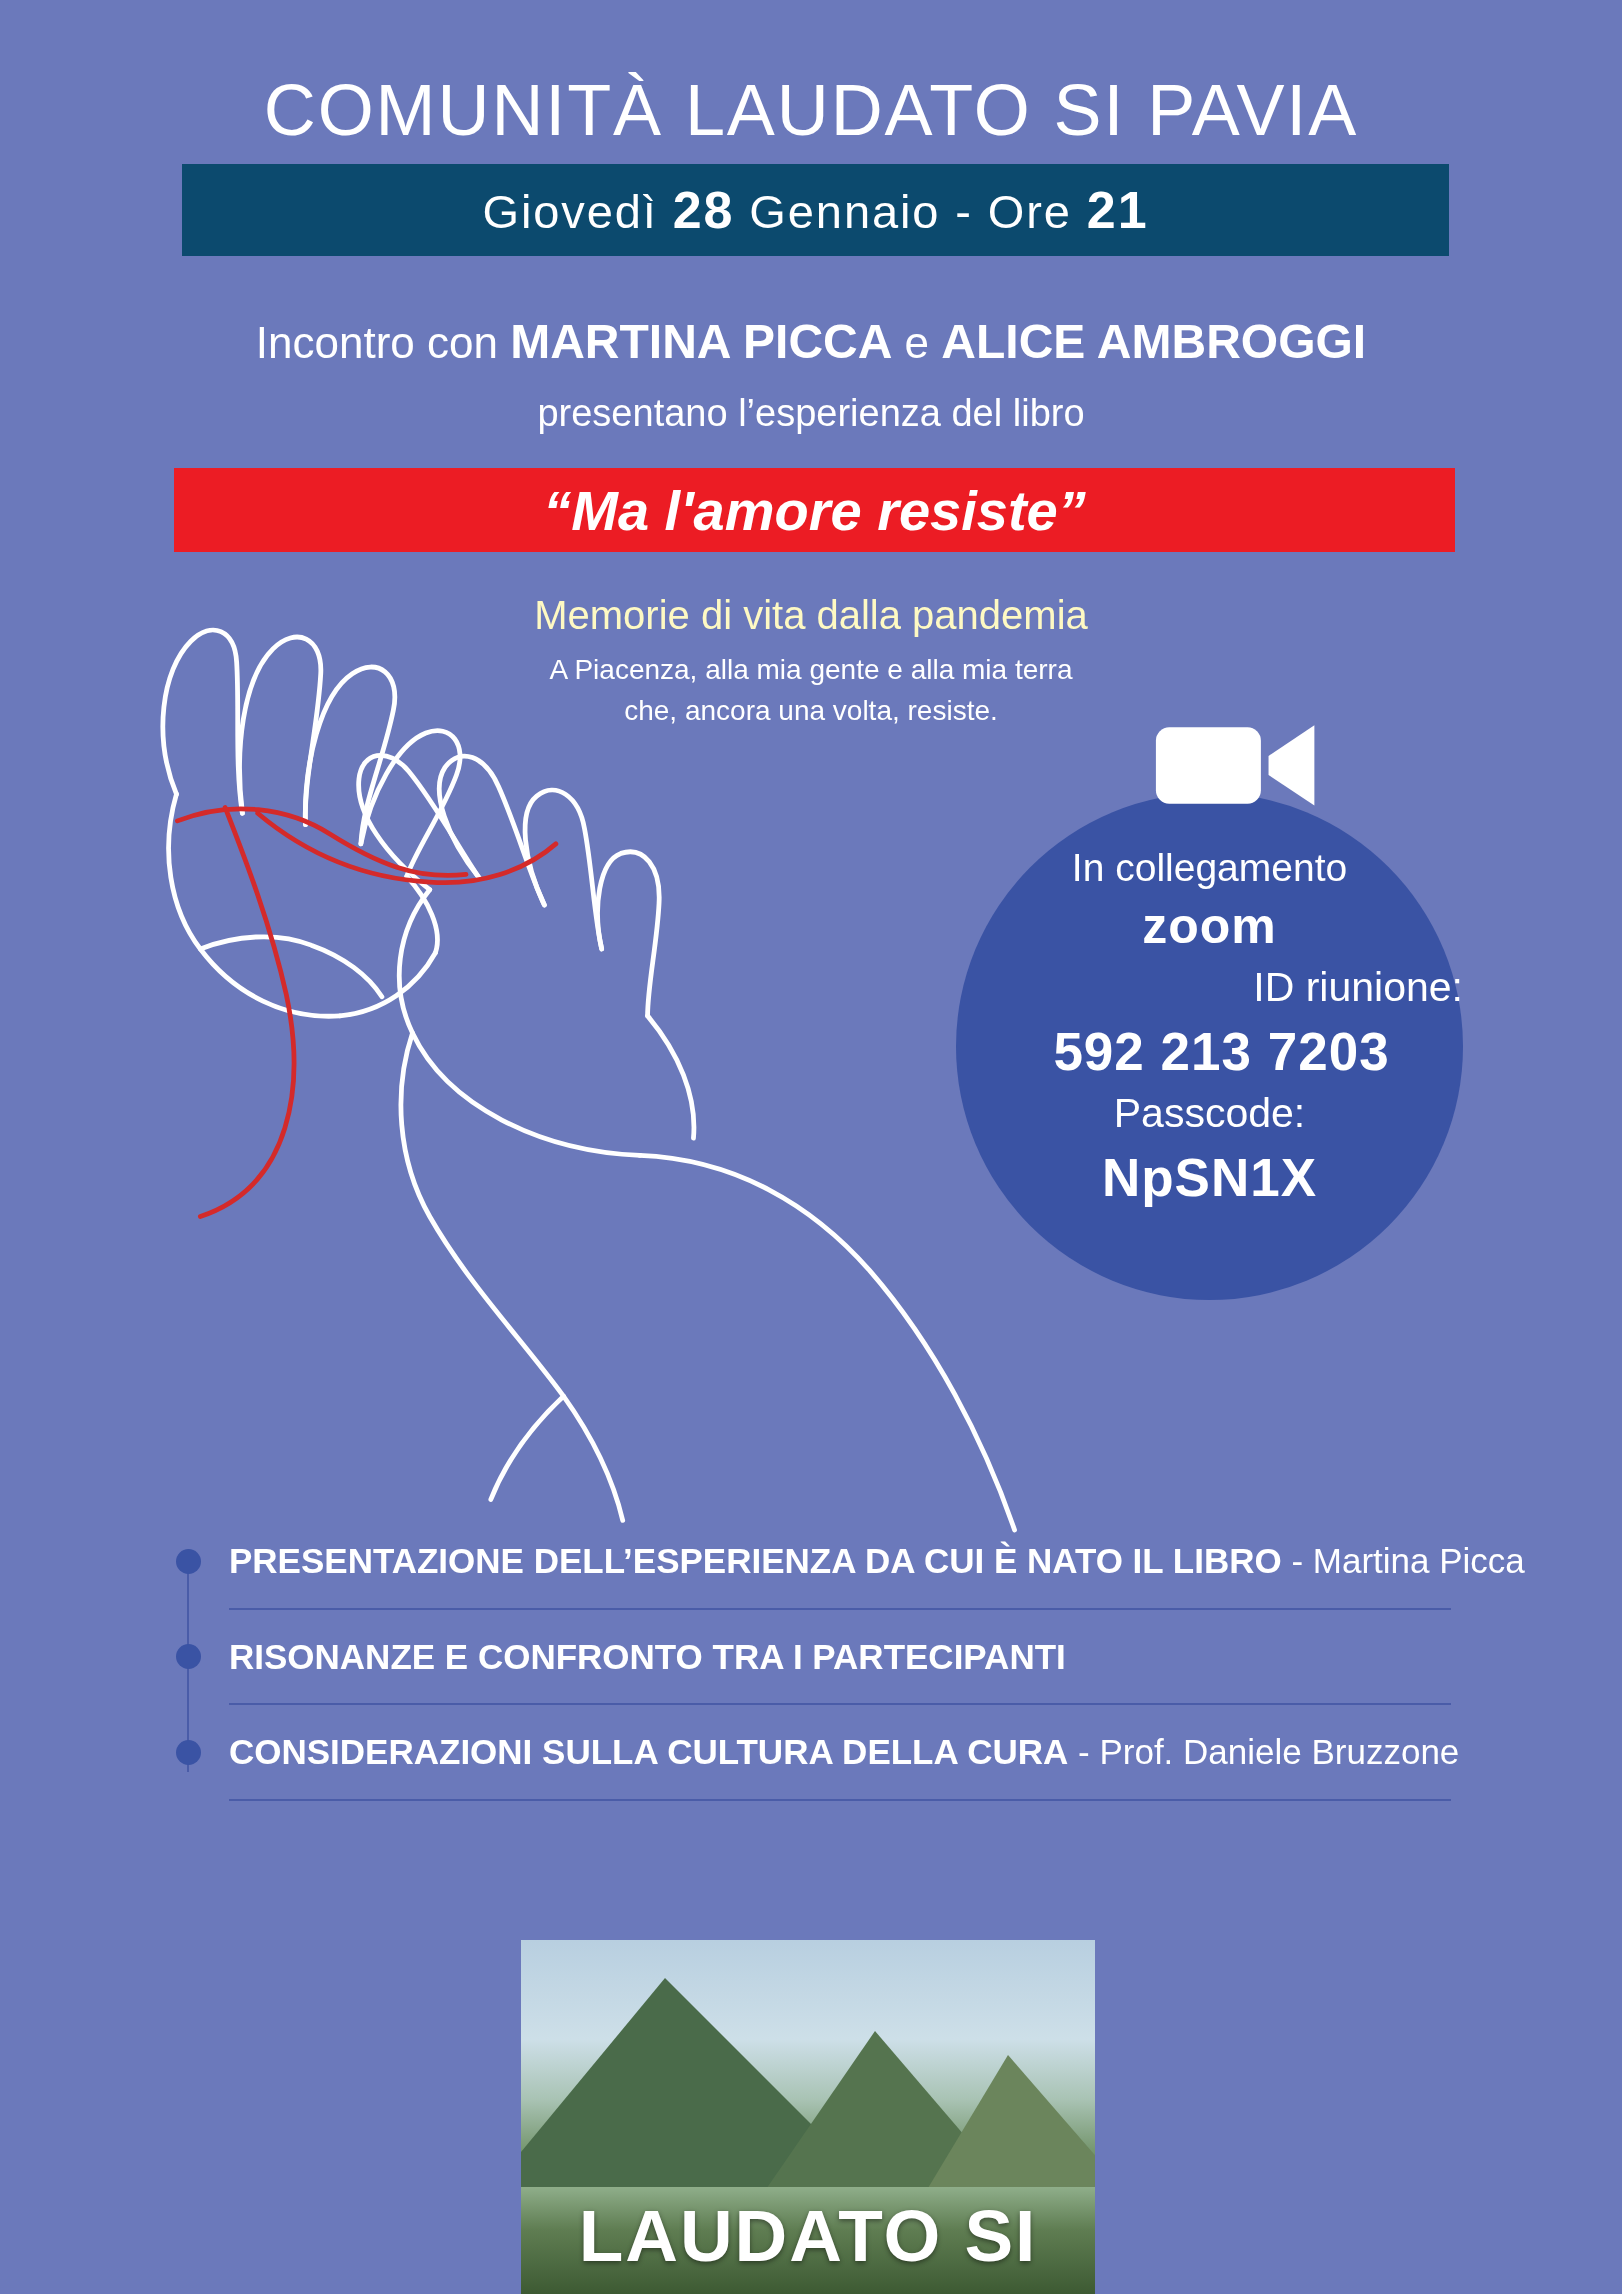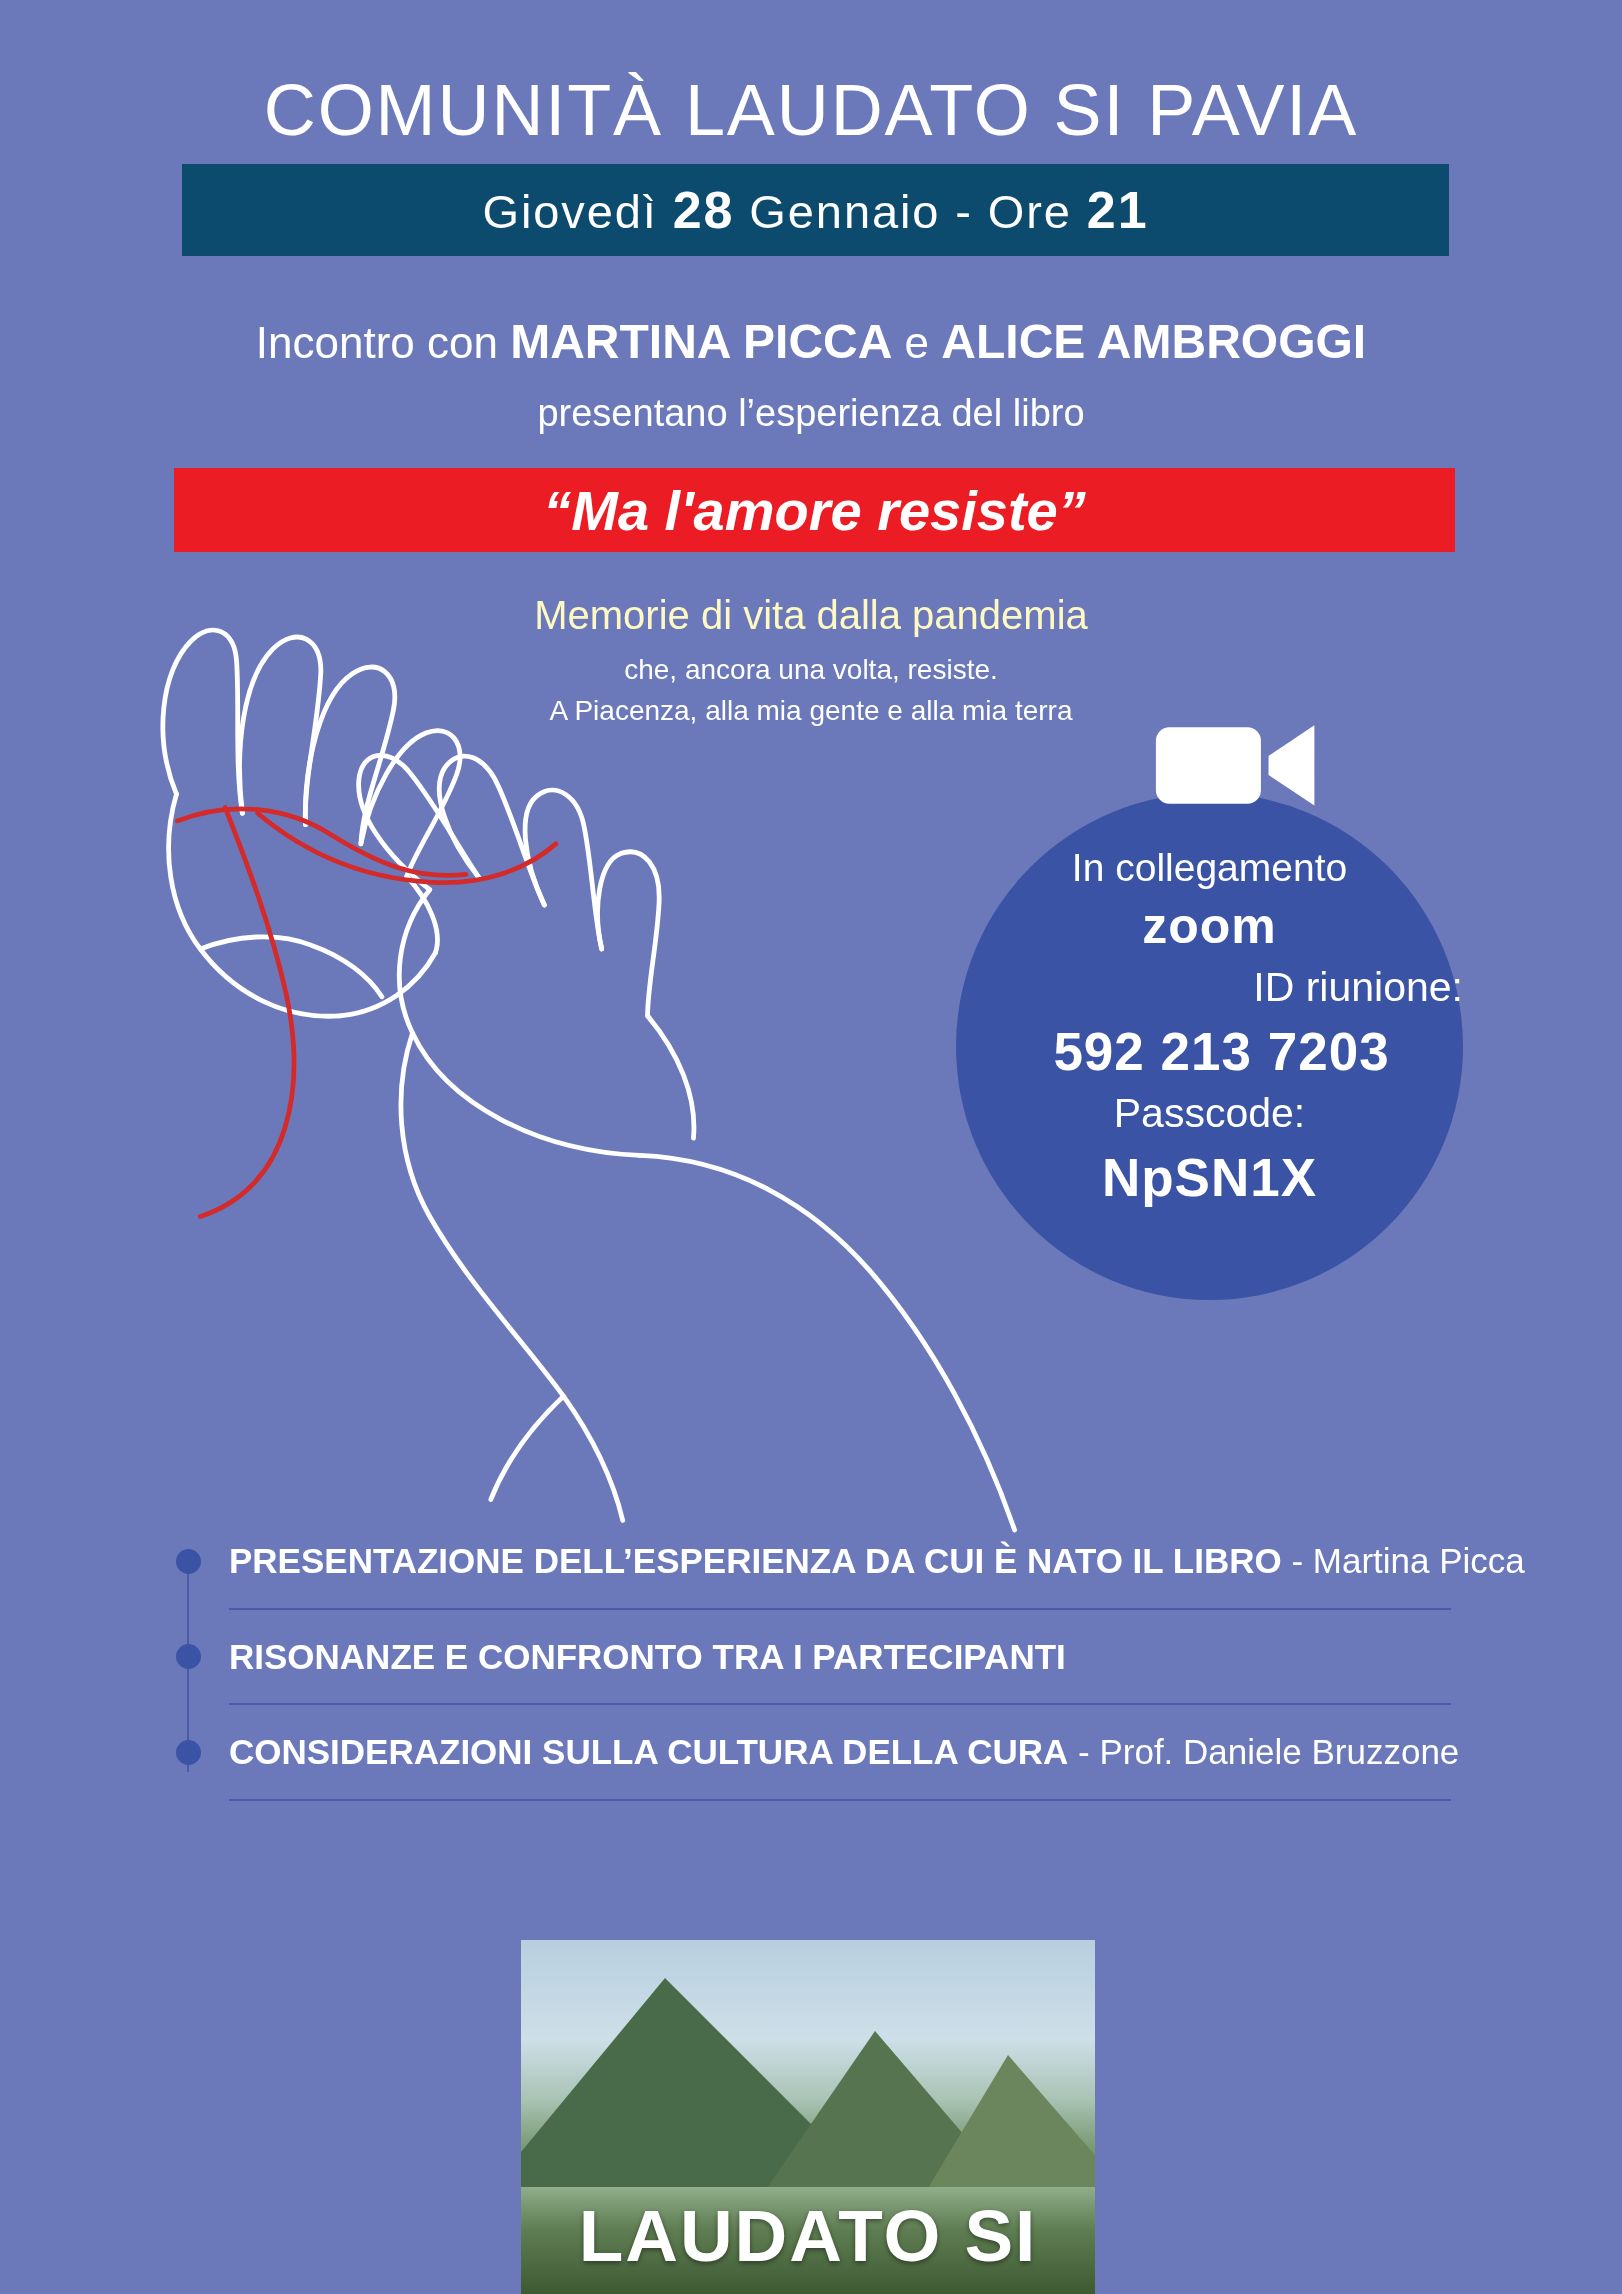--- a/index.html
+++ b/index.html
@@ -341,22 +341,22 @@
     <span>Incontro con </span><b>MARTINA PICCA</b><span> e </span><b>ALICE AMBROGGI</b>
   </div>
   <div class="presentano">presentano l’esperienza del libro</div>
 
   <div class="book-band">
     <div class="btxt">“Ma l'amore resiste”</div>
   </div>
 
   <div class="subtitle">Memorie di vita dalla pandemia</div>
   <div class="dedica">
+    <div>A Piacenza, alla mia gente e alla mia terra</div>
     <div>che, ancora una volta, resiste.</div>
-    <div>A Piacenza, alla mia gente e alla mia terra</div>
   </div>
 
   <svg class="hands" viewBox="0 0 1150 1030">
     <g fill="none" stroke="#ffffff" stroke-width="5" stroke-linecap="round" stroke-linejoin="round">
 
       <path d="M35,230 C10,170 20,100 50,70 C72,48 96,58 98,92 C101,140 96,200 104,250"></path>
       <path d="M104,250 C96,185 104,110 136,78 C160,54 188,66 186,104 C183,160 168,215 170,262"></path>
       <path d="M170,262 C168,198 186,126 219,104 C245,86 270,104 262,142 C252,192 230,240 228,282"></path>
       <path d="M228,282 C238,230 266,178 296,166 C322,156 340,178 328,210 C314,248 286,288 276,316"></path>
 

